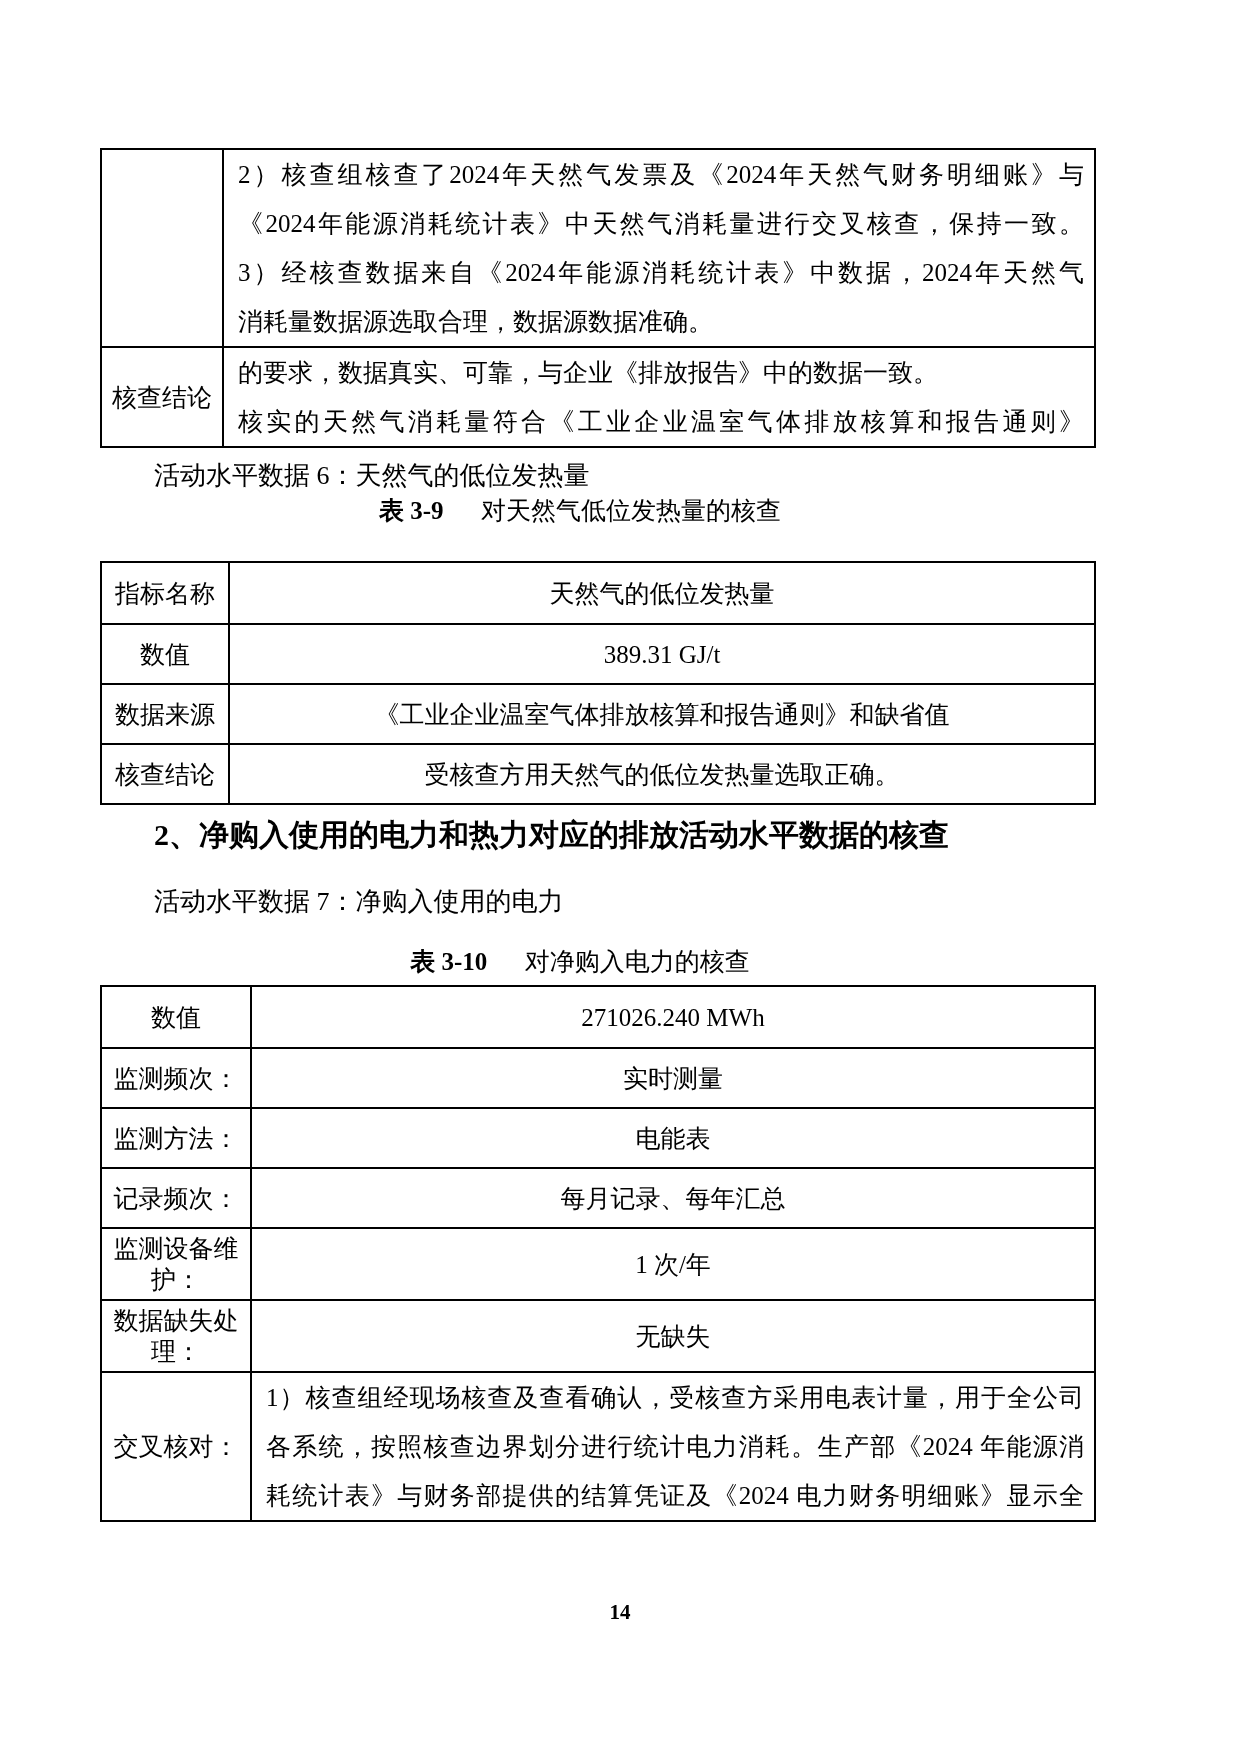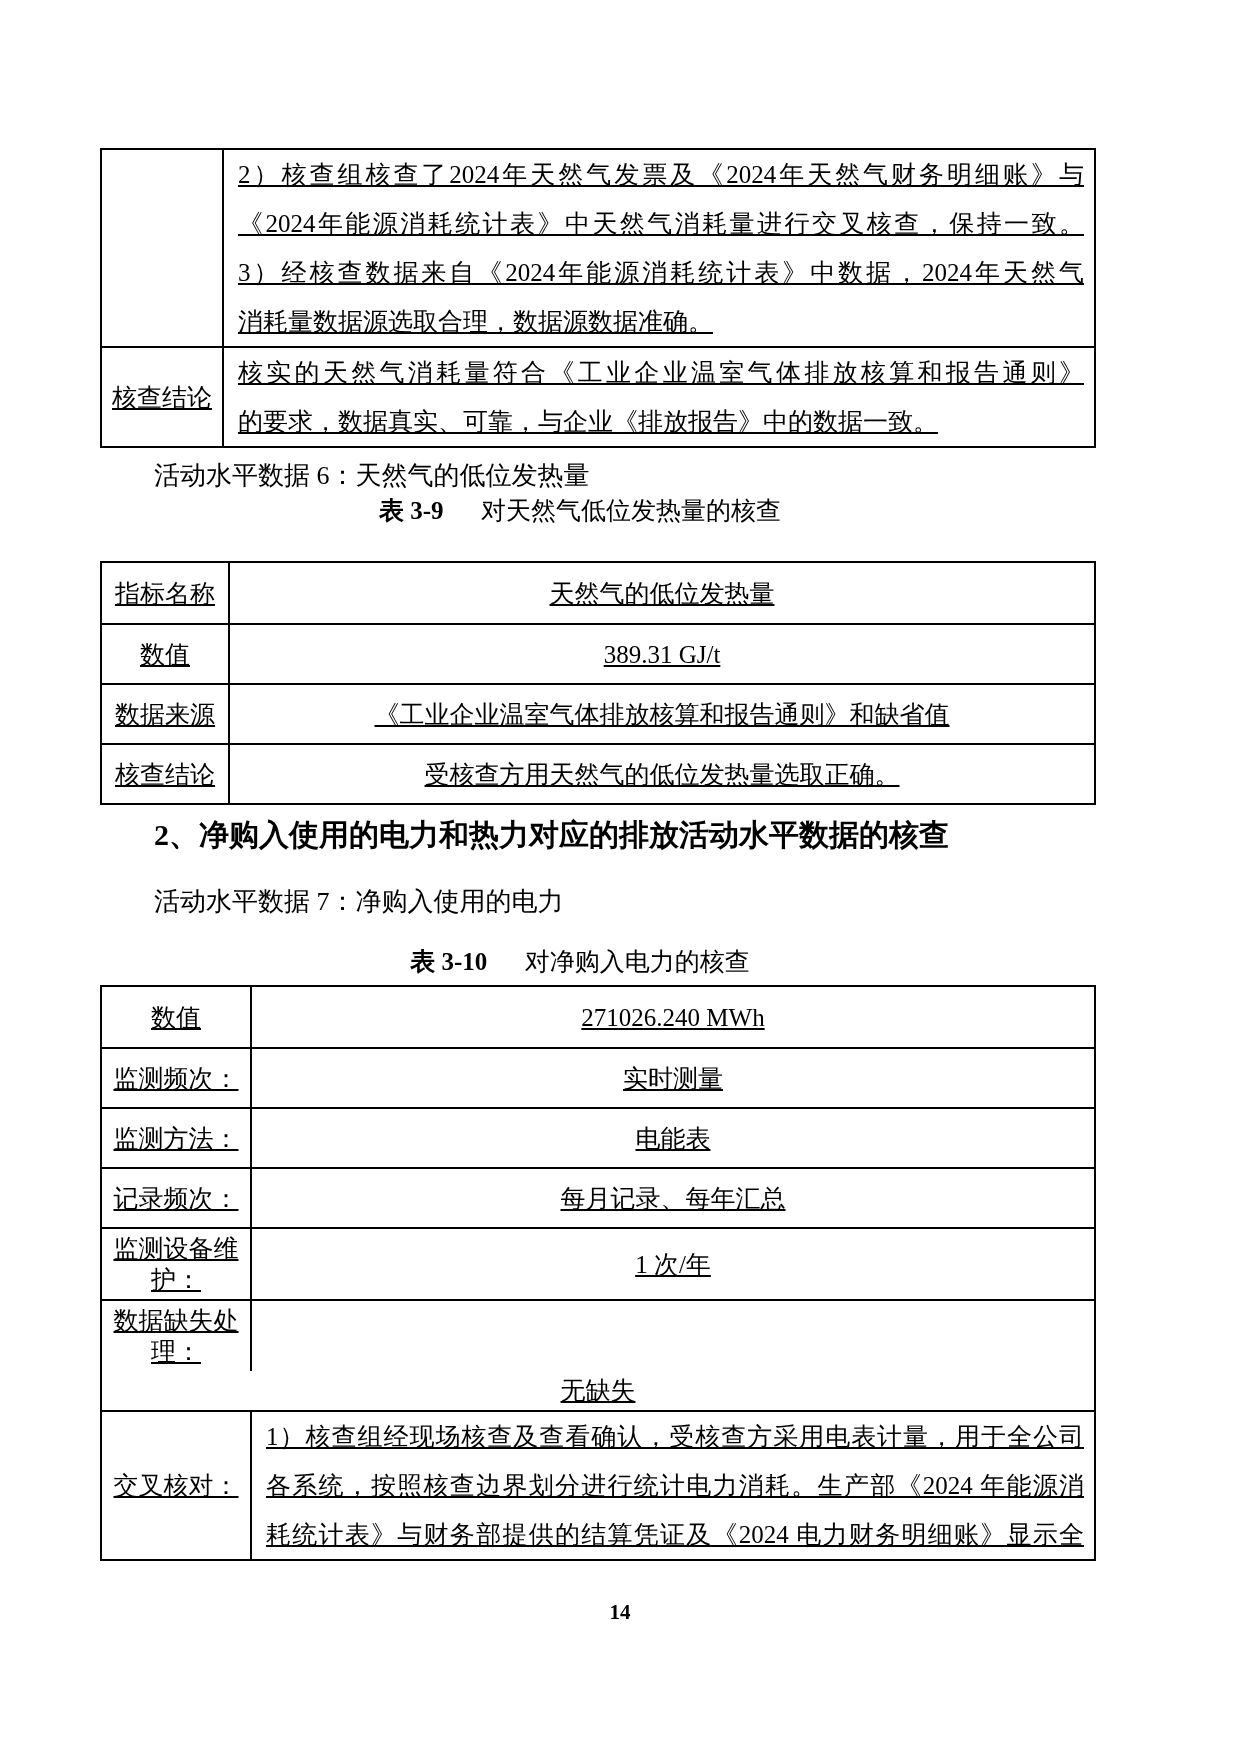--- a/index.html
+++ b/index.html
@@ -4,21 +4,21 @@
 <style>
   html,body{margin:0;padding:0;}
   body{
     width:1240px;height:1754px;background:#ffffff;position:relative;
     font-family:"Liberation Serif","DejaVu Serif",serif;color:#000;
     overflow:hidden;
   }
   .abs{position:absolute;}
 
   
-  .tbl{border:2px solid #000;background:#fff;text-decoration:underline;}
+  .tbl{border:2px solid #000;background:#fff;}
   .tr{display:flex;border-top:2px solid #000;box-sizing:border-box;}
   .tr:first-child{border-top:none;}
   .cell-label{
     border-right:2px solid #000;box-sizing:border-box;
     display:flex;align-items:center;justify-content:center;
     text-align:center;font-size:25px;line-height:31px;
     padding:4px 8px;flex-shrink:0;
   }
   .cell-value{
     flex:1;display:flex;align-items:center;justify-content:center;
@@ -36,21 +36,21 @@
   .tbl-a    .cell-label{width:122px;}
   .tbl-39   .cell-label{width:128px;text-align:center;}
   .tbl-310  .cell-label{width:150px;}
 
   
   .tbl-a .r1{min-height:195px;}
   .tbl-a .r2{min-height:100px;}
   .tbl-39 .tr{min-height:60px;}
   .tbl-310 .r-std{min-height:60px;}
   .tbl-310 .r-maint{min-height:68px;}
-  .tbl-310 .r-miss{min-height:66px;flex-direction:column;}
+  .tbl-310 .r-miss{min-height:66px;}
   .tbl-310 .r-cross{min-height:147px;}
 
   .h-sub{font-size:26px;line-height:30px;white-space:nowrap;}
   .h-num{font-size:30px;line-height:34px;font-weight:bold;white-space:nowrap;}
   .caption{font-size:25px;line-height:28px;text-align:center;white-space:nowrap;}
   .caption .cap-prefix{font-weight:bold;}
   .page-num{font-size:21px;font-weight:bold;text-align:center;width:1240px;}
 </style>
 </head>
 <body>
@@ -61,22 +61,22 @@
     <div class="cell-text">
       <div class="line j">2）核查组核查了2024年天然气发票及《2024年天然气财务明细账》与</div>
       <div class="line j">《2024年能源消耗统计表》中天然气消耗量进行交叉核查，保持一致。</div>
       <div class="line j">3）经核查数据来自《2024年能源消耗统计表》中数据，2024年天然气</div>
       <div class="line">消耗量数据源选取合理，数据源数据准确。</div>
     </div>
   </div>
   <div class="tr r2">
     <div class="cell-label">核查结论</div>
     <div class="cell-text">
+      <div class="line">的要求，数据真实、可靠，与企业《排放报告》中的数据一致。</div>
       <div class="line j">核实的天然气消耗量符合《工业企业温室气体排放核算和报告通则》</div>
-      <div class="line">的要求，数据真实、可靠，与企业《排放报告》中的数据一致。</div>
     </div>
   </div>
 </div>
 
 <div class="abs h-sub" style="top:461px;left:154px;">活动水平数据 6：天然气的低位发热量</div>
 
 <div class="abs caption" style="top:497px;left:100px;width:960px;">
   <span class="cap-prefix">表 3-9</span>
   <span> </span>
   <span>对天然气低位发热量的核查</span>

